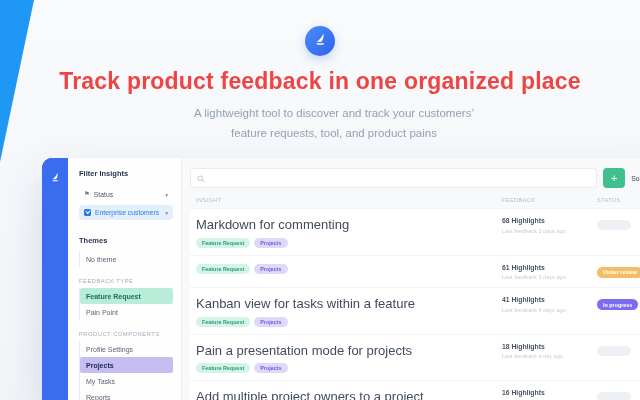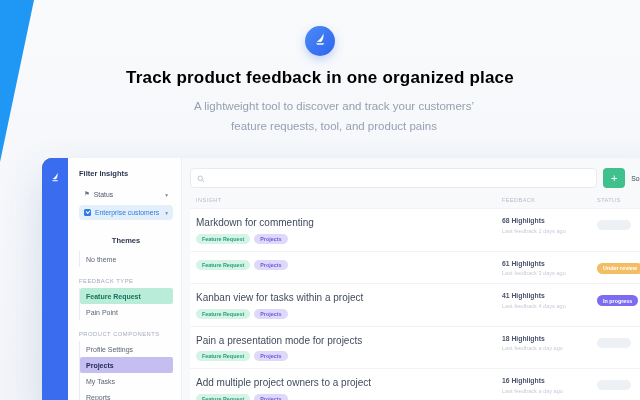--- a/index.html
+++ b/index.html
@@ -22,21 +22,21 @@
   }
   
   .hero { position:absolute; top:0; left:0; right:0; text-align:center; z-index:2; }
   .hero-logo {
     width:30px; height:30px; border-radius:50%;
     background:linear-gradient(135deg,#4a8cf7,#2f63ee);
     margin:26px auto 0; display:flex; align-items:center; justify-content:center;
     box-shadow:0 4px 10px rgba(47,99,238,.25);
   }
   .hero h1 {
-    margin-top:12px; font-size:17px; font-weight:bold; color:#000000; letter-spacing:.2px;
+    margin-top:12px; font-size:23px; font-weight:bold; color:#ef4444; letter-spacing:.2px;
   }
   .hero .sub {
     margin-top:8px; font-size:11.5px; color:#95a0b1; line-height:1.75;padding-left:28px;
   }
   
   .card {
     position:absolute; left:42px; top:158px; width:631px; height:242px;
     background:#14532d; border-radius:10px 10px 0 0;
     box-shadow:0 18px 40px rgba(59,92,160,.18);
     display:flex; overflow:hidden; z-index:3;
@@ -58,21 +58,21 @@
   .filter-select .f-icon { font-size:6.5px; color:#6b7586; line-height:1; }
   .filter-select .caret { margin-left:auto; font-size:5.5px; color:#7b8596; }
   .filter-select.active { background:#e4effc; color:#2e7ce0; }
   .chk {
     width:7px; height:7px; background:#2e7ce0; border-radius:1.5px; position:relative; flex:none;
   }
   .chk::after {
     content:""; position:absolute; left:1.5px; top:1px; width:3px; height:1.8px;
     border-left:1px solid #fff; border-bottom:1px solid #fff; transform:rotate(-45deg);
   }
-  .themes-title { font-size:7.5px; font-weight:bold; color:#2b3650; margin:16px 0 6px;text-align:center; }
+  .themes-title { font-size:7.5px; font-weight:bold; color:#2b3650; margin:16px 0 6px; }
   .tree { border-left:1px solid #e9edf2; }
   .side-item {
     font-size:7px; color:#5b6575; padding:4.5px 4px 4.5px 6px; cursor:pointer;
   }
   .side-item.sel-green { background:#b9ecd9; color:#14735a; font-weight:bold; border-radius:2px; }
   .side-item.sel-purple { background:#c5bff1; color:#232a54; font-weight:bold; border-radius:2px; }
   .section-title {
     font-size:5.8px; letter-spacing:.5px; color:#a3abba; margin:11px 0 4px; text-transform:uppercase;
   }
   
@@ -91,21 +91,21 @@
     color:#fff; font-size:11px; line-height:1; cursor:pointer;
   }
   .sort { font-size:6.8px; color:#3a4353; white-space:nowrap; cursor:pointer; }
   .sort .caret { font-size:5.5px; color:#3a4353; }
   .table-head { display:flex; padding:9px 6px 5px; font-size:5.6px; letter-spacing:.4px; color:#b4bbc7; }
   .col-insight { flex:1; }
   .col-feedback { width:95px; flex:none; }
   .col-status { width:62px; flex:none; }
   .list { background:#fff; flex:1; }
   .row { display:flex; padding:8px 6px 7px; border-bottom:1px solid #f1f3f6; cursor:pointer; background:#fff; }
-  .row-title { font-size:10px; color:#414b5e; margin-bottom:5.5px; }
+  .row-title { font-size:13px; color:#414b5e; margin-bottom:5.5px; }
   .tags { display:flex; gap:4px; }
   .tag { font-size:5.4px; font-weight:bold; padding:2px 6px; border-radius:7px; }
   .tag.green { background:#d5f3e7; color:#27a077; }
   .tag.purple { background:#ded8f9; color:#6b5ae0; }
   .fb-count { font-size:6.8px; font-weight:bold; color:#49536a; margin-bottom:3.5px; }
   .fb-sub { font-size:5.6px; color:#c6ccd6; }
   .status-col { display:flex; align-items:flex-start; padding-top:3px; }
   .status-pill[data-variant="empty"] { width:34px; height:10px; background:#edf0f4; border-radius:5px; }
   .status-pill[data-variant="orange"] {
     background:#f2bd63; color:#fff; font-size:5.4px; font-weight:bold;
@@ -239,21 +239,21 @@
           <div class="fb-count">61 Highlights</div>
           <div class="fb-sub">Last feedback 3 days ago</div>
         </div>
         <div class="col-status status-col">
           <span class="status-pill" data-variant="orange">Under review</span>
         </div>
       </div>
 
       <div class="row">
         <div class="col-insight">
-          <div class="row-title">Kanban view for tasks within a project</div>
+          <div class="row-title">Kanban view for tasks within a feature</div>
           <div class="tags">
             <span class="tag green">Feature Request</span>
             <span class="tag purple">Projects</span>
           </div>
         </div>
         <div class="col-feedback">
           <div class="fb-count">41 Highlights</div>
           <div class="fb-sub">Last feedback 4 days ago</div>
         </div>
         <div class="col-status status-col">

